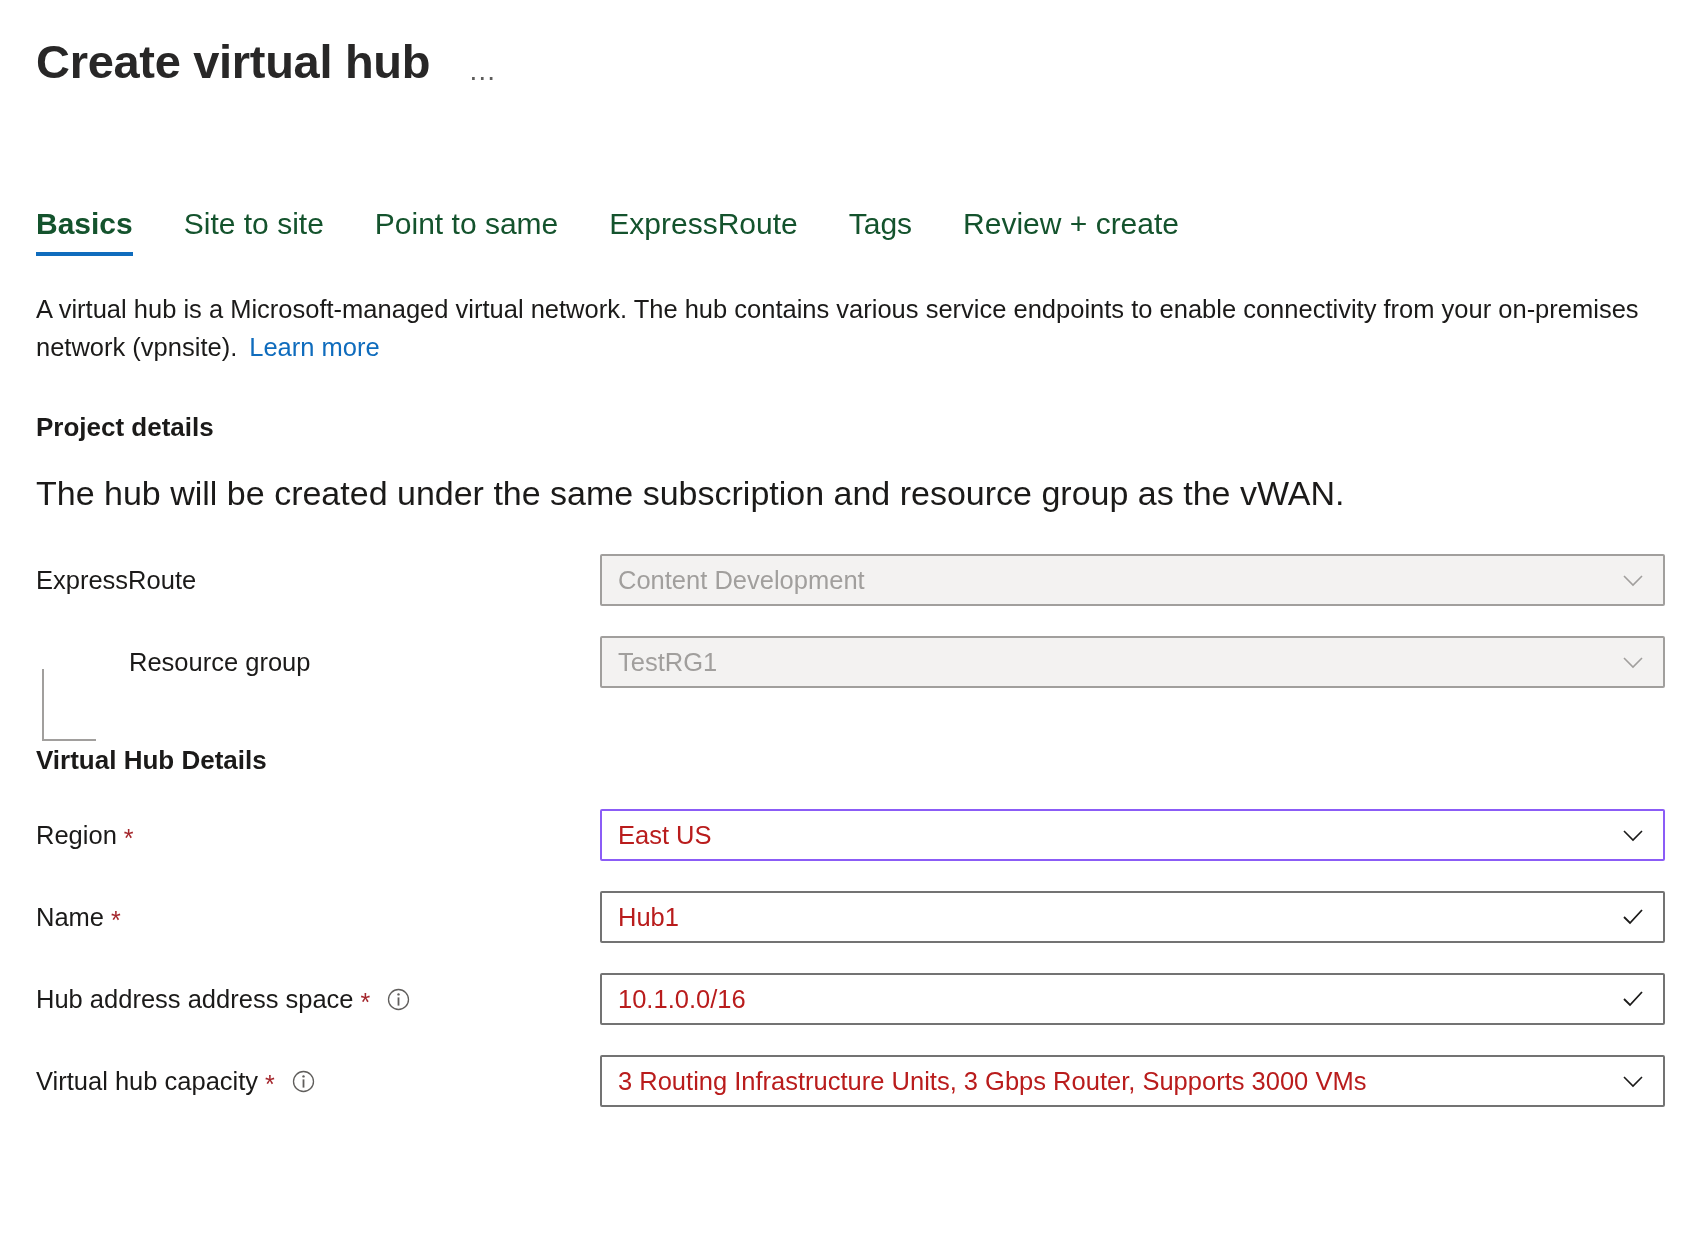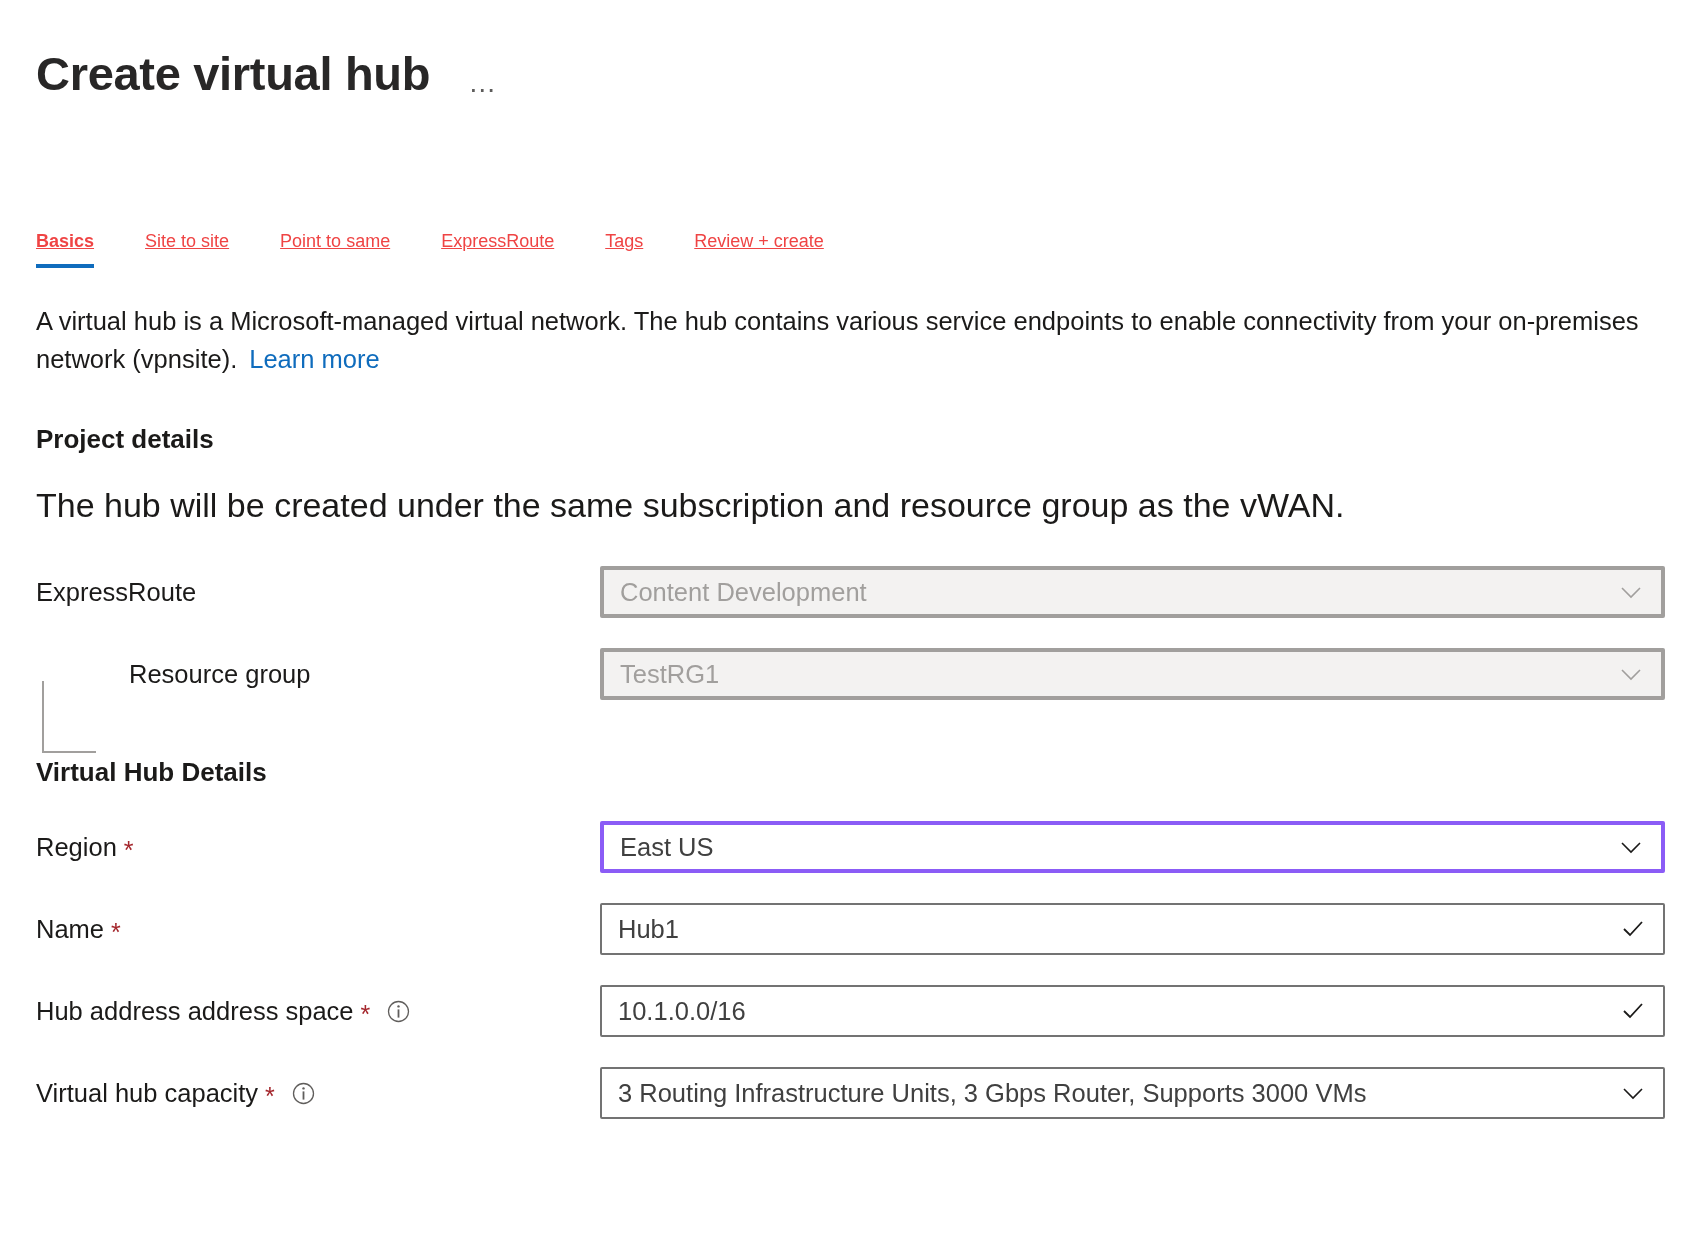--- a/index.html
+++ b/index.html
@@ -14,21 +14,21 @@
     color: #1b1a19;
     -webkit-font-smoothing: antialiased;
     overflow: hidden;
   }
 
   .page {
     position: relative;
     width: 1700px;
     height: 1246px;
     box-sizing: border-box;
-    padding: 12px 36px;
+    padding: 0 36px;
     border-radius: 21px;
   }
 
   
   .title-row {
     display: flex;
     align-items: center;
     gap: 36px;
     padding-top: 18px;
     height: 88px;
@@ -59,28 +59,27 @@
   
   .tabs {
     display: flex;
     align-items: flex-end;
     gap: 0;
     margin-top: 92px;
     height: 58px;
   }
   .tab {
     position: relative;
-    font-size: 18px;
-    color: #ef4444;
+    font-size: 30px;
+    color: #14532d;
     padding: 0 0 16px 0;
     margin-right: 51px;
     cursor: pointer;
     white-space: nowrap;
     line-height: 1.1;
-    text-decoration: underline;
   }
   .tab:last-child { margin-right: 0; }
   .tab.active {
     font-weight: 600;
   }
   .tab.active::after {
     content: "";
     position: absolute;
     left: 0;
     right: 0;
@@ -163,37 +162,37 @@
   }
   .info-icon svg { display: block; }
 
   
   .field {
     position: relative;
     flex: 0 0 1065px;
     width: 1065px;
     height: 52px;
     box-sizing: border-box;
-    border: 4px solid #8b5cf6;
+    border: 2px solid #8b5cf6;
     background: #ffffff;
     display: flex;
     align-items: center;
     padding: 0 54px 0 16px;
     border-radius: 2px;
   }
   .field.disabled {
     background: #f3f2f1;
     border-color: #a19f9d;
   }
   .field.focusvalid {
     border: 2px solid #737373;
   }
   .field-value {
     font-size: 25.5px;
-    color: #404040;
+    color: #b91c1c;
     white-space: nowrap;
     overflow: hidden;
     text-overflow: ellipsis;
   }
   .field.disabled .field-value {
     color: #a19f9d;
   }
   .chev {
     position: absolute;
     right: 16px;

